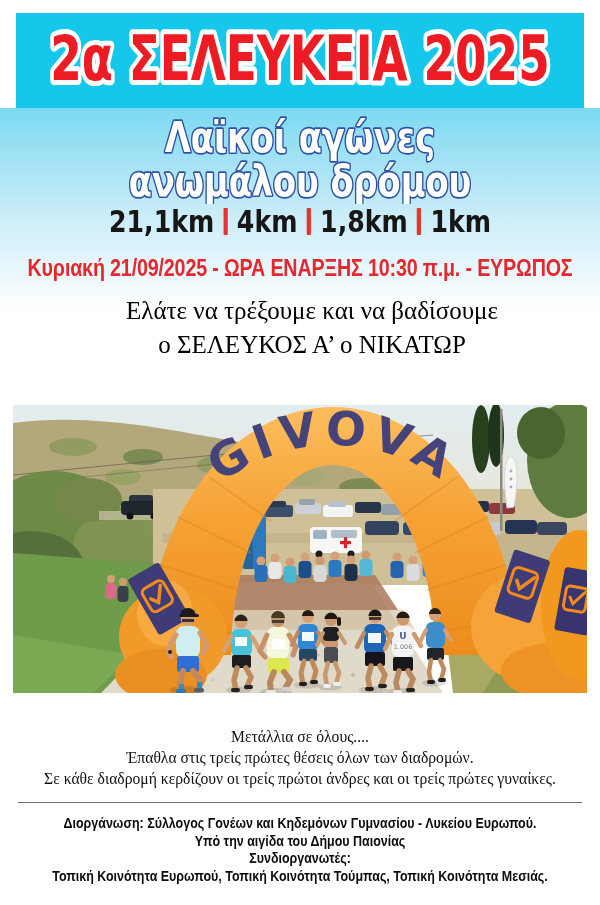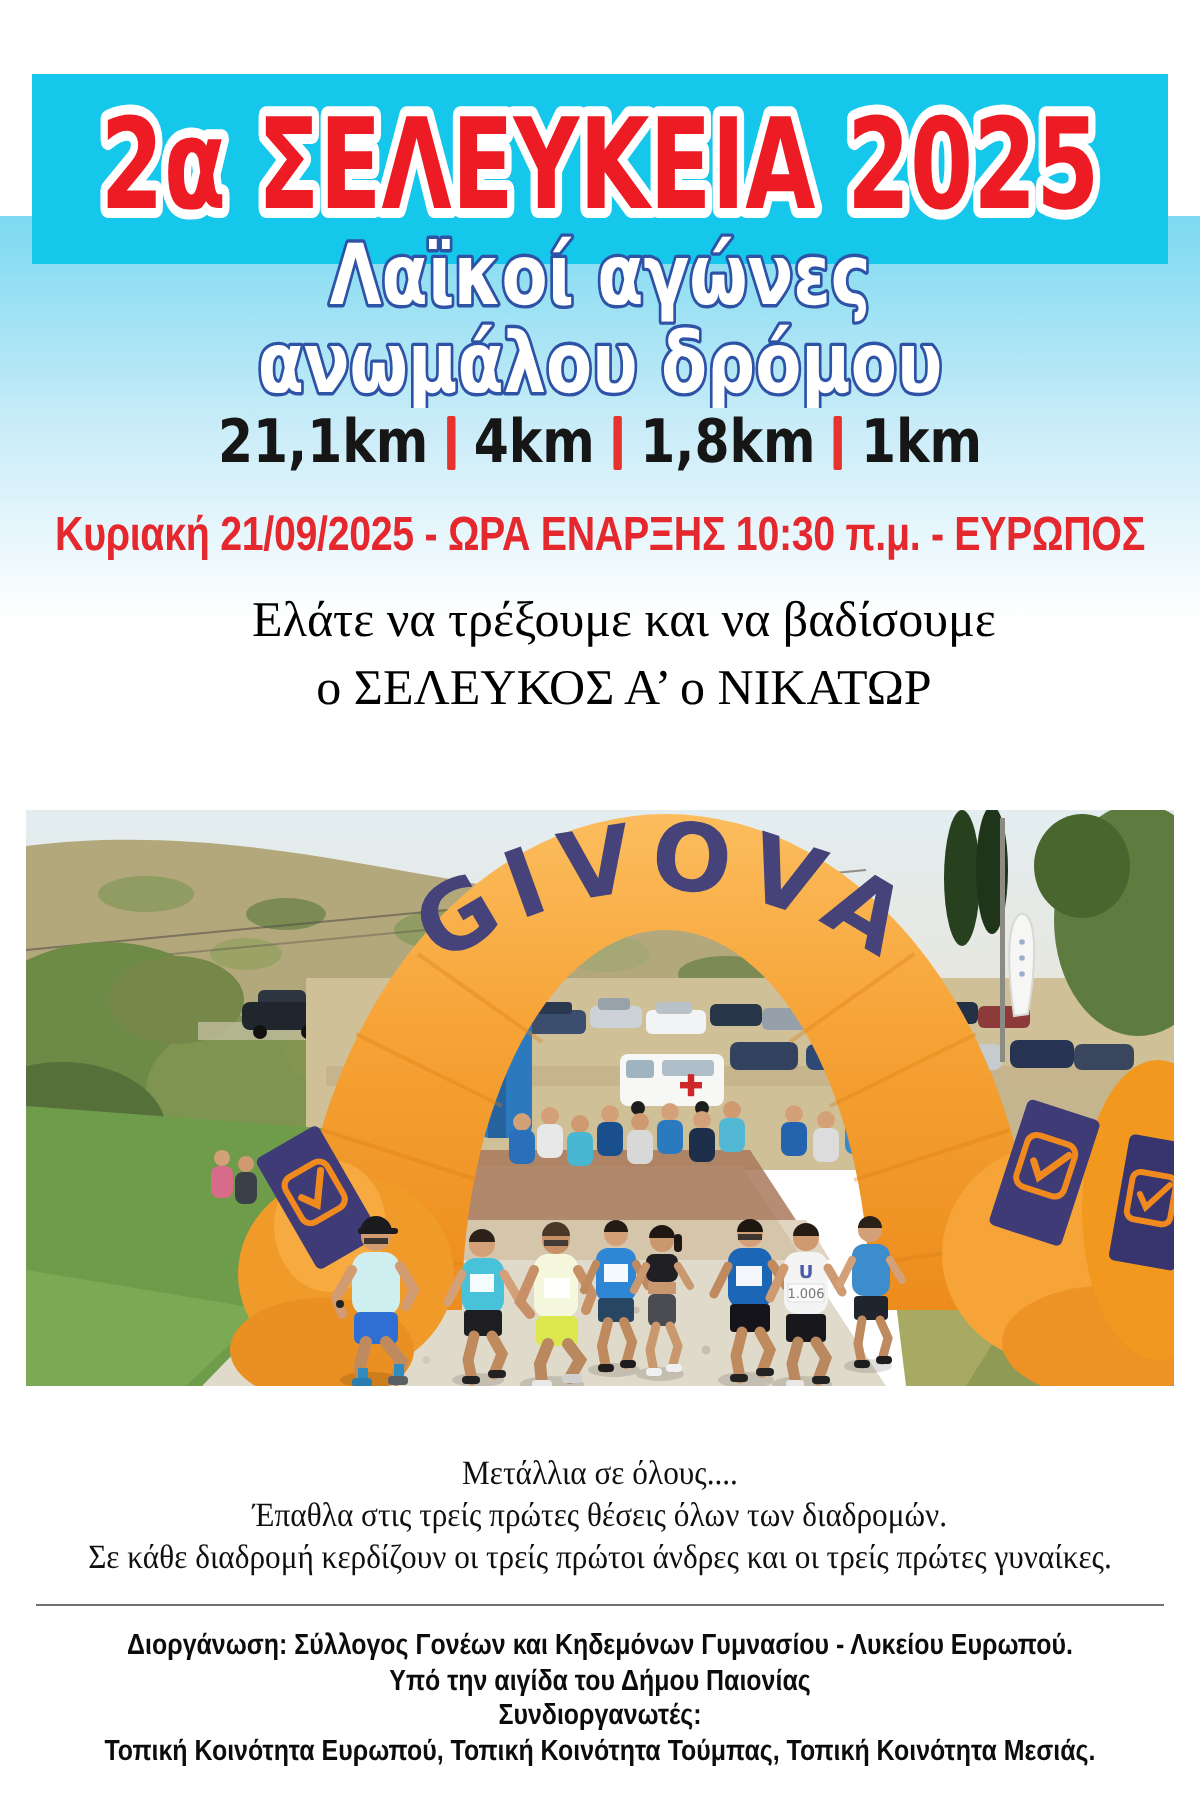--- a/index.html
+++ b/index.html
@@ -4,21 +4,21 @@
 <style>
   html,body{margin:0;padding:0;}
   body{
     width:600px;height:905px;position:relative;background:#ffffff;
     font-family:"Liberation Sans",sans-serif;overflow:hidden;
   }
   .abs{position:absolute;}
   
   .banner{
     left:16px;top:13px;width:568px;height:95px;background:#14c7eb;
-    display:flex;align-items:center;justify-content:center;margin-top:24px;
+    display:flex;align-items:center;justify-content:center;
   }
   
   .grad{
     left:0;top:108px;width:600px;height:202px;
     background:linear-gradient(180deg,#7cd9f1 0%,#c9ecf8 52%,#ffffff 100%);
   }
   .subtitle-svg{left:0;top:112px;width:600px;height:92px;}
   .distances{
     left:0;top:203px;width:600px;height:36px;
     display:flex;align-items:center;justify-content:center;gap:11px;

